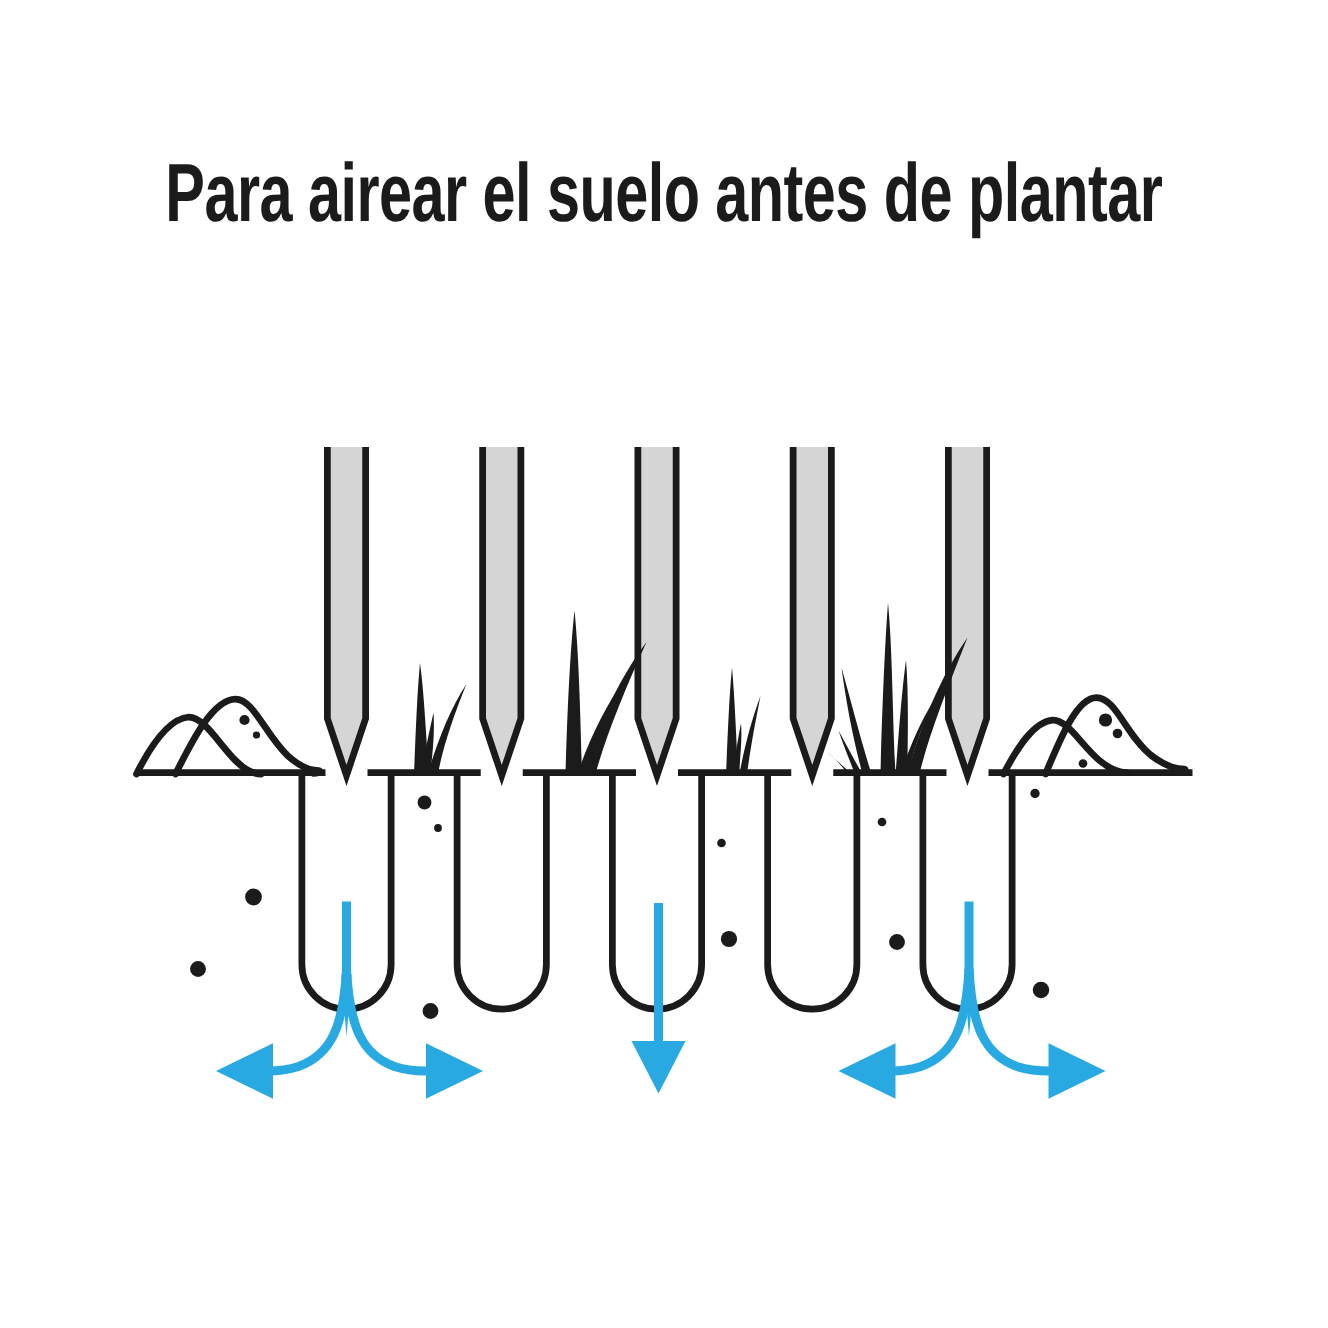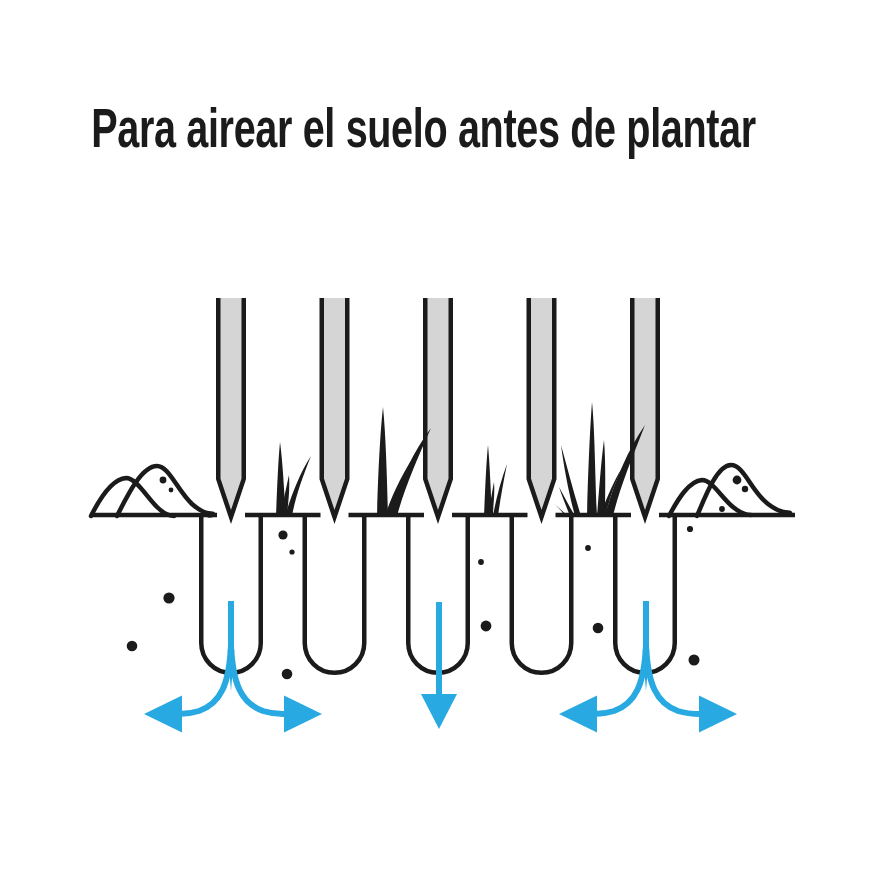--- a/index.html
+++ b/index.html
@@ -7,21 +7,21 @@
   }
   html,body{margin:0;padding:0;}
   body{
     width:885px;height:885px;overflow:hidden;
     background:var(--background);
     font-family:"Liberation Sans", sans-serif;
   }
   .canvas{position:relative;width:885px;height:885px;background:var(--background);}
   .title-wrap{
     position:absolute;top:100px;left:0;width:885px;
-    display:flex;justify-content:flex-end;
+    display:flex;justify-content:center;
   }
   .title{
     font-weight:bold;font-size:55px;line-height:56px;
     color:var(--ink);white-space:nowrap;
     transform:scaleX(0.72);transform-origin:center;
     letter-spacing:-0.5px;
   }
   svg.scene{position:absolute;left:0;top:0;}
   .stroke{stroke:var(--ink);stroke-width:4.5;fill:none;}
   .blade{fill:var(--ink);stroke:none;}

